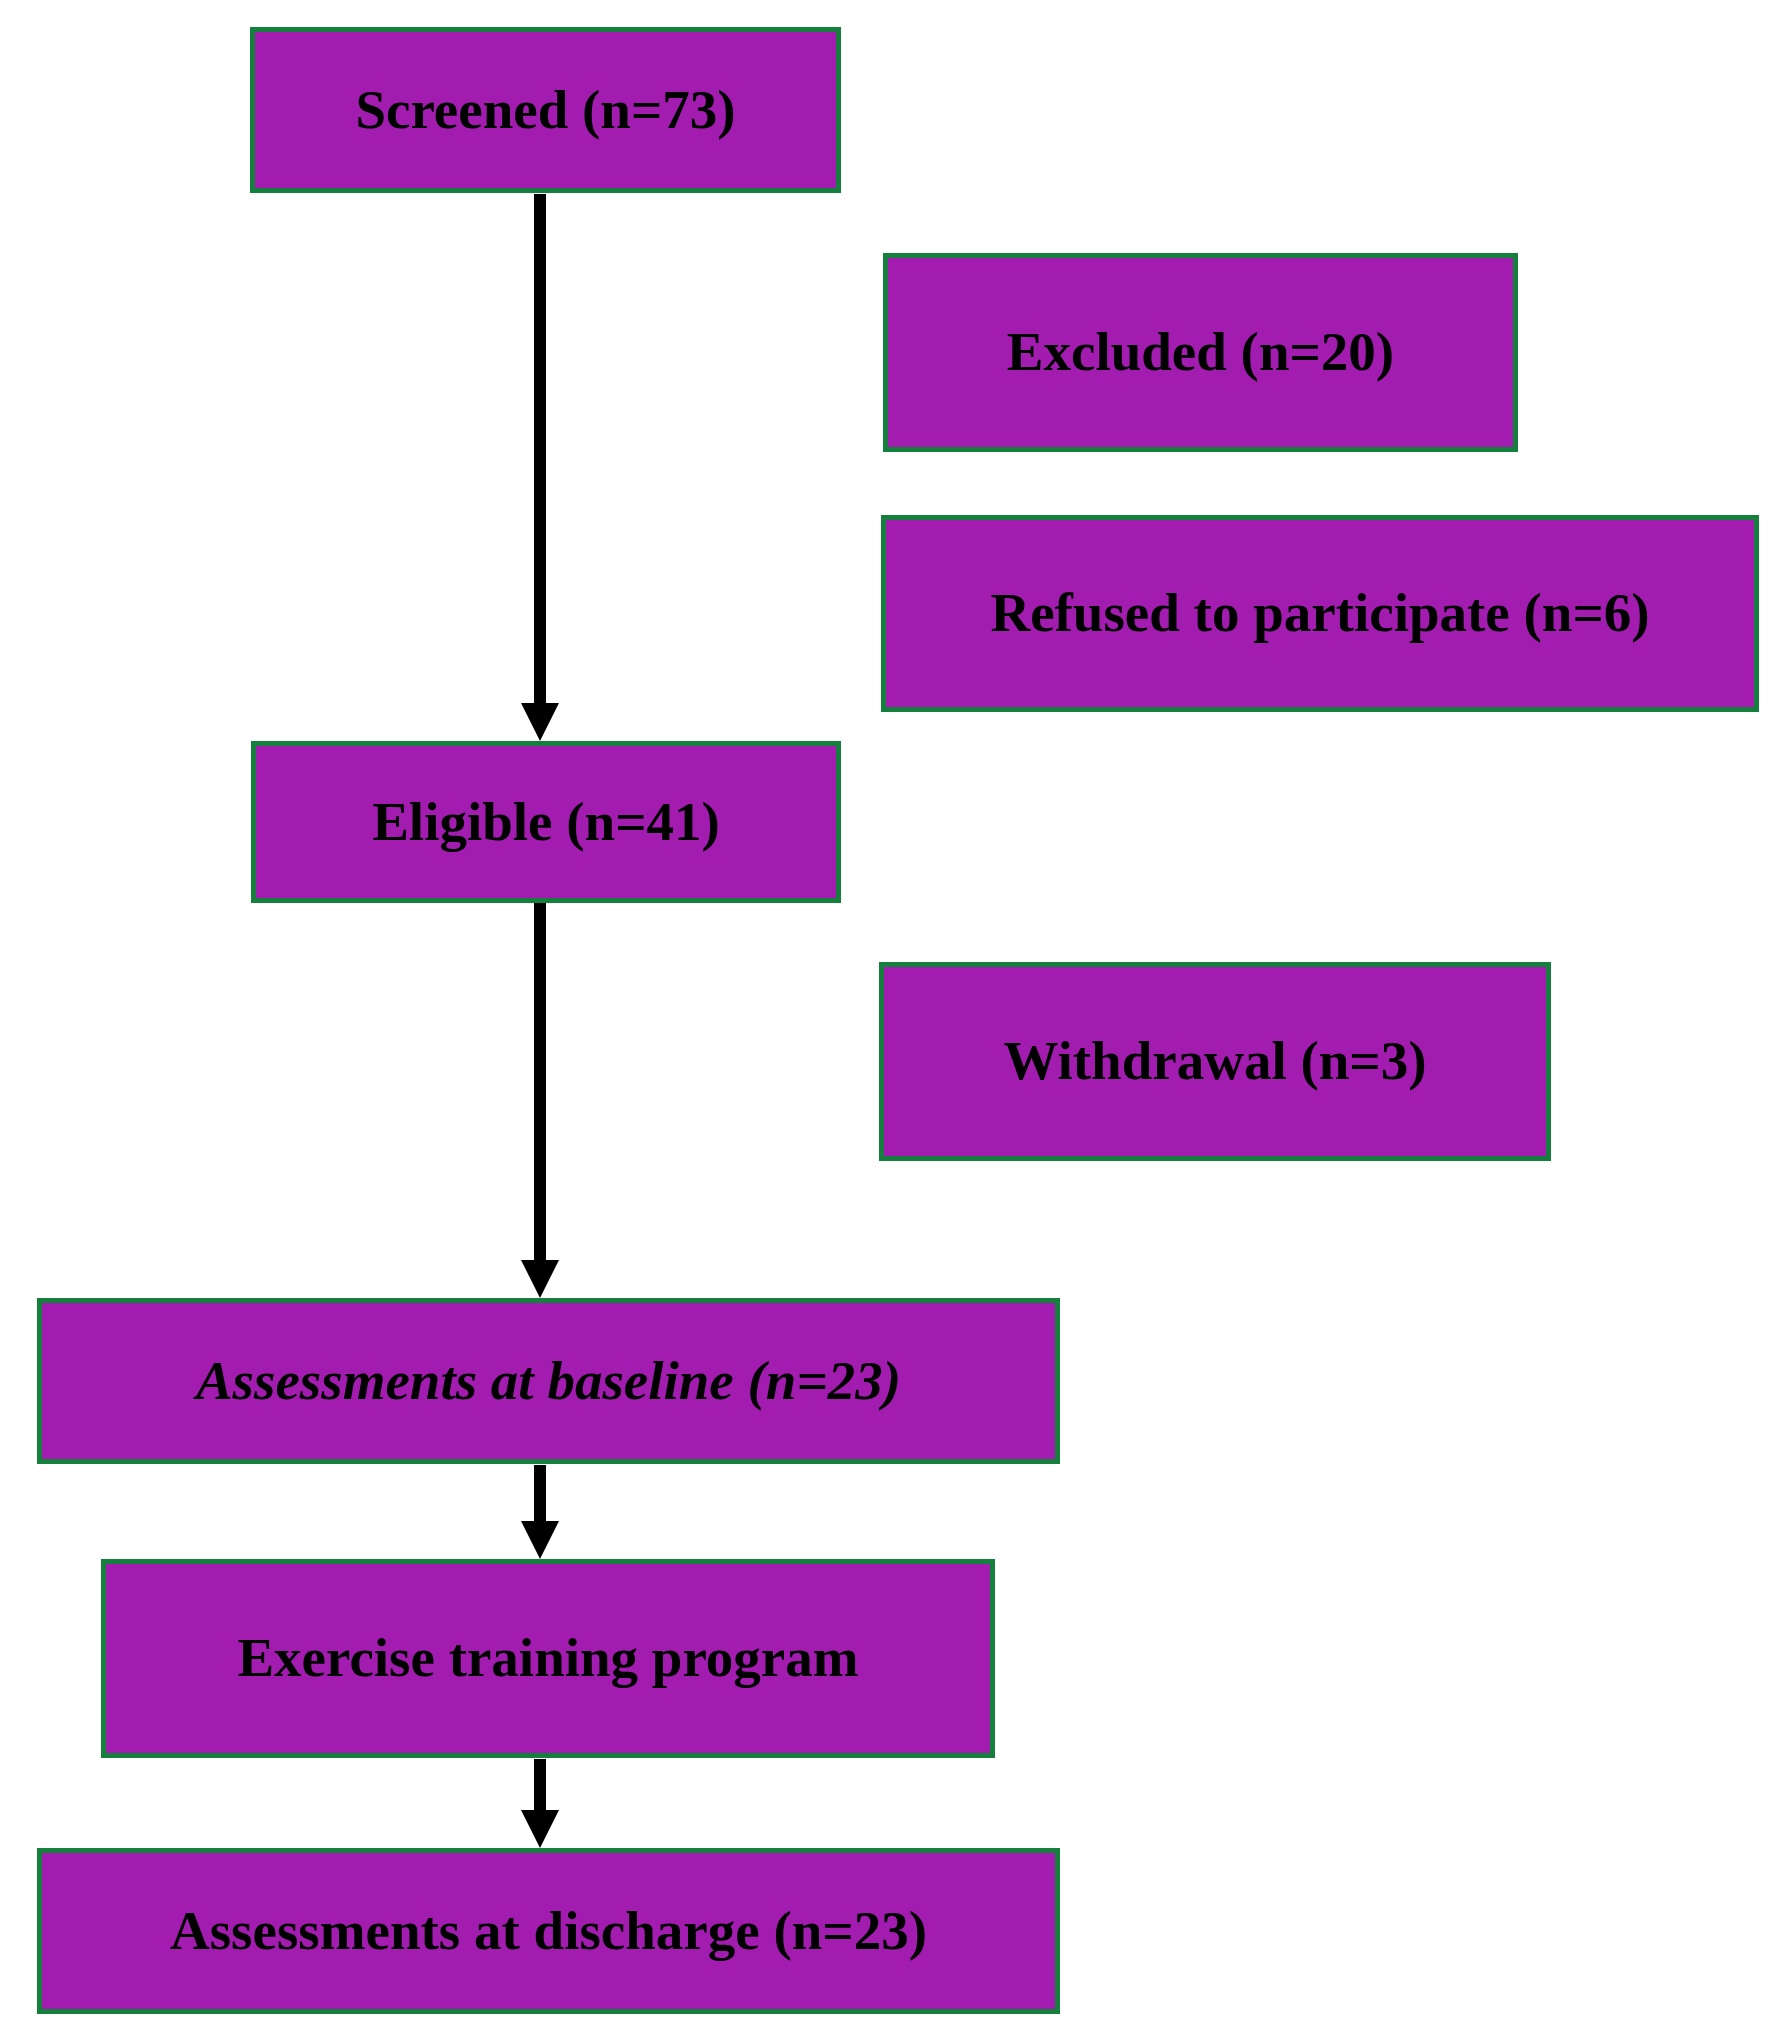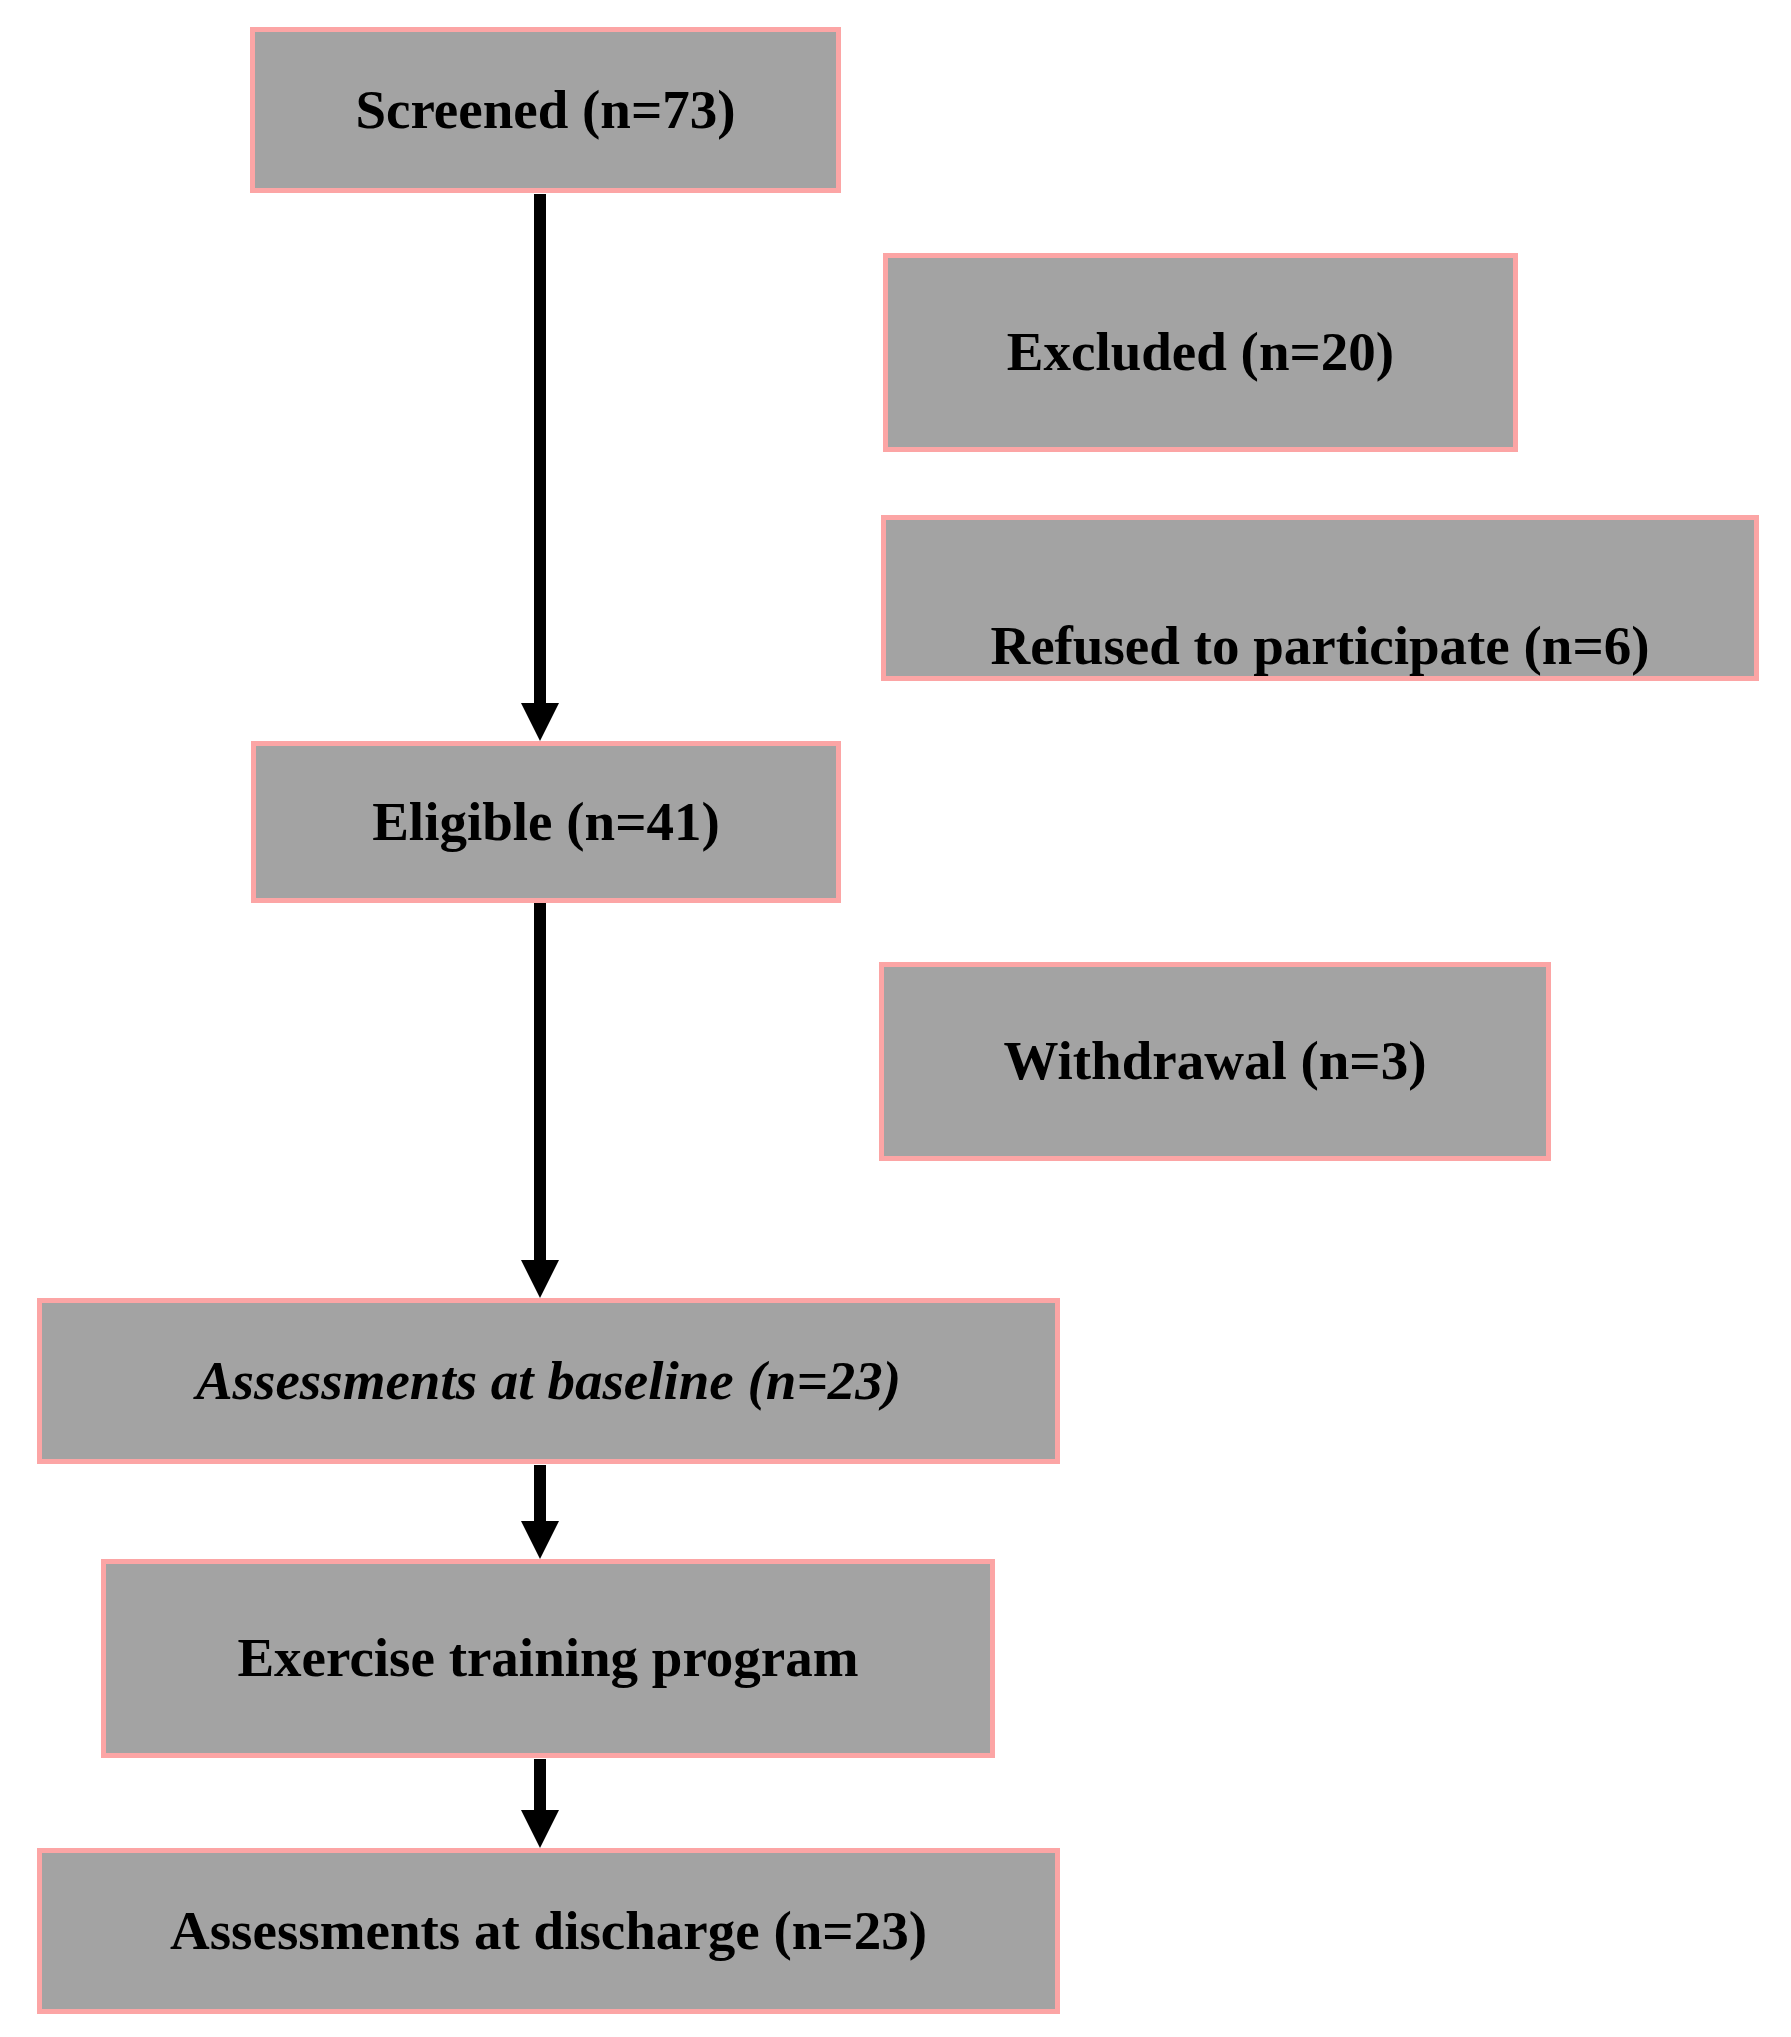--- a/index.html
+++ b/index.html
@@ -9,40 +9,40 @@
   }
   .canvas {
     position: relative;
     width: 1791px;
     height: 2038px;
     background: #ffffff;
     font-family: "Liberation Serif", "DejaVu Serif", serif;
   }
   .flow-box {
     position: absolute;
-    border: 5px solid #fca5a5;
-    background: #a3a3a3;
+    border: 5px solid #15803d;
+    background: #a21caf;
     box-sizing: border-box;
     display: flex;
     align-items: center;
     justify-content: center;
     text-align: center;
   }
   .flow-box .label {
     font-weight: bold;
     font-size: 55px;
     color: #000000;
     line-height: 1.1;
     padding: 0 16.6px;
     white-space: nowrap;
   }
   
   .box-screened   { left: 250px;  top: 27.4px;   width: 591px;  height: 166px; }
   .box-excluded   { left: 883px; top: 253px;  width: 635px;  height: 199px; }
-  .box-refused    { left: 881px; top: 515px;  width: 878px; height: 166px; align-items: flex-end; }
+  .box-refused    { left: 881px; top: 515px;  width: 878px; height: 197px; }
   .box-eligible   { left: 251px;  top: 741px;  width: 590px;  height: 162px; }
   .box-withdrawal { left: 879px; top: 962px; width: 672px;  height: 199px; text-align: right; }
   .box-baseline   { left: 37px;   top: 1298px; width: 1023px; height: 166px; font-style: italic; }
   .box-exercise   { left: 101px;  top: 1559px; width: 894px; height: 199px; }
   .box-discharge  { left: 37px;   top: 1848px; width: 1023px; height: 166px; }
 
   
   .arrow-stem {
     position: absolute;
     width: 11.6px;

